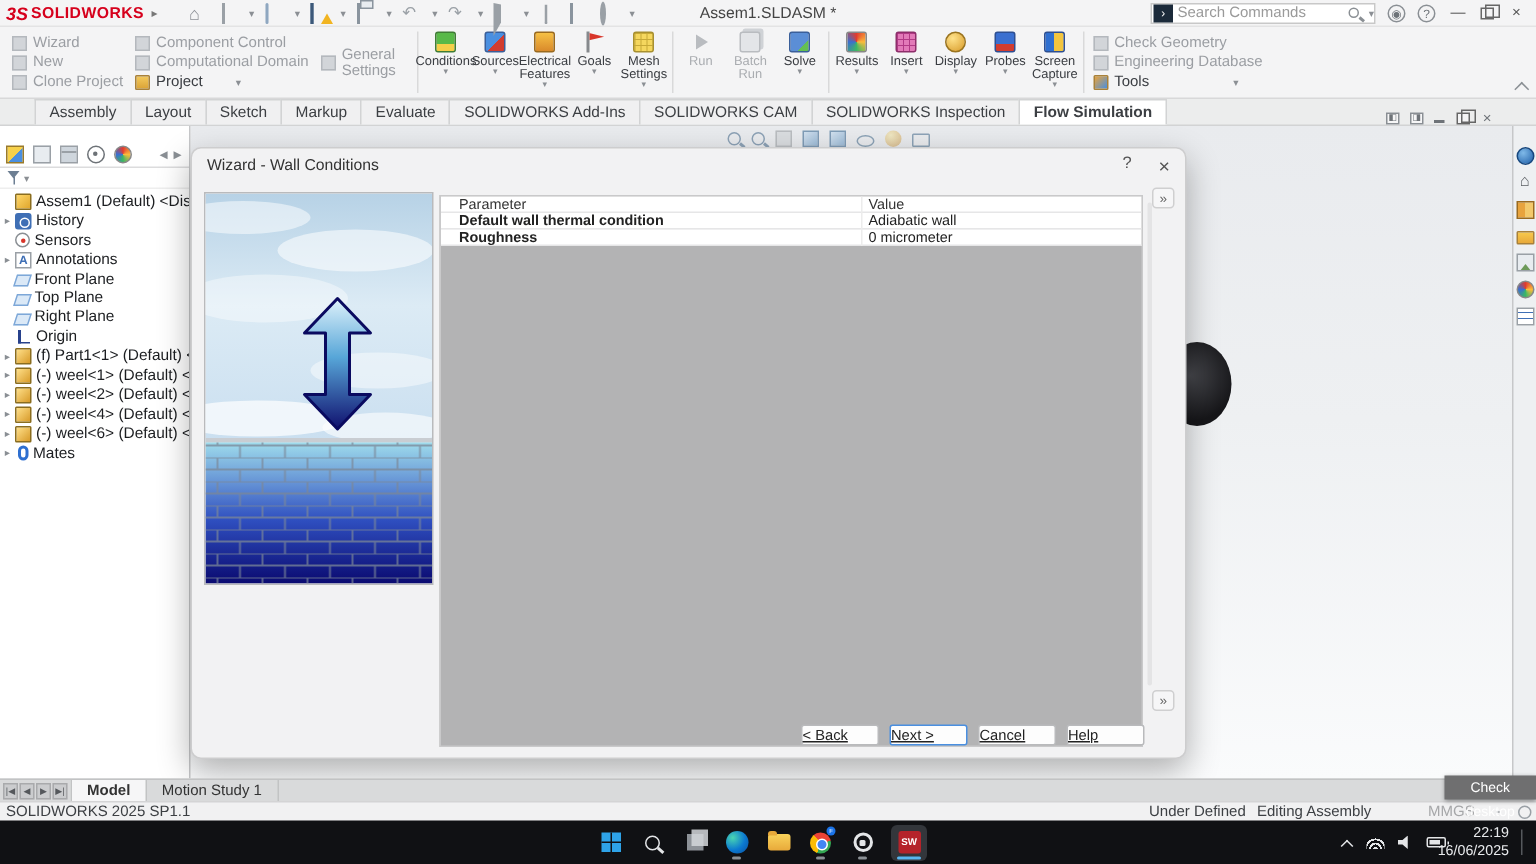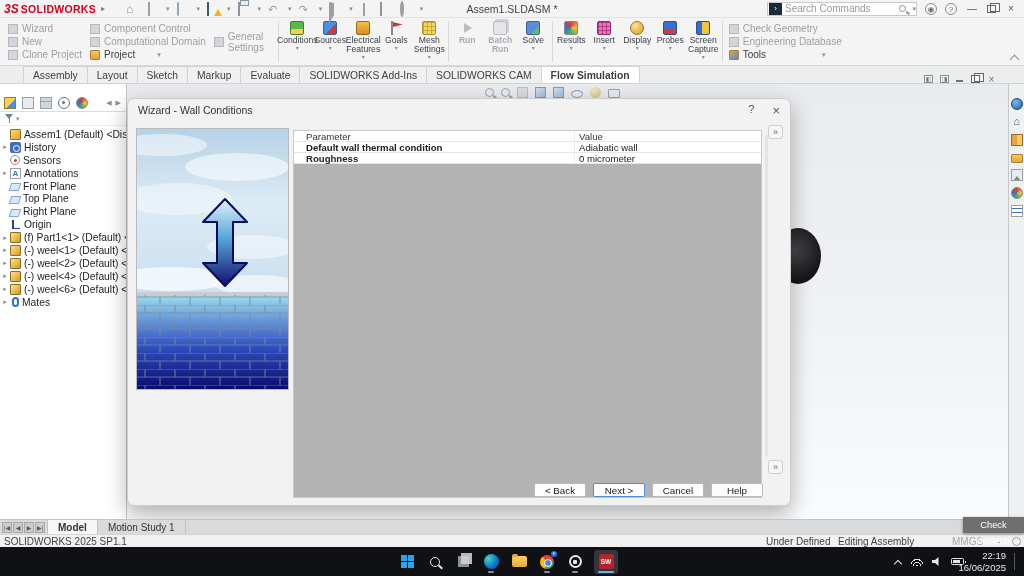--- a/index.html
+++ b/index.html
@@ -48,21 +48,21 @@
   .rib-item { display:flex; align-items:center; gap:4px; white-space:nowrap; font-size:10px; color:#9b9ea3; }
   .rib-item.enabled { color:#3a3d42; }
   .ri { width:10px; height:10px; display:inline-block; flex:0 0 auto; }
   .ri-gray { background:#d2d5d9; border:1px solid #b4b8bd; }
   .ri-folder { background:linear-gradient(#f3c95c,#dba437); border:1px solid #a8813a; border-radius:1px; }
   .rib-2line { width:44px; white-space:normal; line-height:1.1; text-align:left; }
   .rib-sep { width:1px; background:#d9d9da; margin:3px 2px; }
   .bigbtns { display:flex; align-items:stretch; }
   .bigbtn { width:33px; padding-top:3px; display:flex; flex-direction:column; align-items:center; gap:1px; text-align:center; }
   .bigbtn .lbl { font-size:8.6px; line-height:1.05; color:#3a3d42; }
-  .bigbtn.disabled .lbl { color:#a9acb0;font-weight:bold; }
+  .bigbtn.disabled .lbl { color:#a9acb0; }
   .bigbtn .caret { font-size:6px; color:#8b8f94; line-height:5px; }
   .bi { width:14px; height:14px; border-radius:2px; }
   .bi-conditions { background:linear-gradient(180deg,#58b948 60%,#f4cf49 60%); border:1px solid #3f7d35; }
   .bi-sources { background:linear-gradient(135deg,#4a8fe0 55%,#d23c2f 55%); border:1px solid #3a5f9a; }
   .bi-electrical { background:linear-gradient(180deg,#f6c044,#d98a2b); border:1px solid #9a6a1f; }
   .bi-goals { position:relative; background:transparent; }
   .bi-goals::before { content:""; position:absolute; left:2px; top:0; width:1.5px; height:14px; background:#86898d; }
   .bi-goals::after { content:""; position:absolute; left:3.5px; top:1px; width:10px; height:7px; background:#d8352a; clip-path:polygon(0 0,100% 35%,0 70%); }
   .bi-mesh { background:linear-gradient(#c7a937 1px,transparent 1px) 0 0/100% 4px, linear-gradient(90deg,#c7a937 1px,transparent 1px) 0 0/4px 100%, #f5d75e; border:1px solid #a89030; }
   .bi-run { background:transparent; position:relative; }
@@ -156,21 +156,21 @@
   .trh, .trd { display:flex; height:11px; background:#fff; border-bottom:1px solid #e6e6e7; font-size:9.6px; align-items:center; }
   .trh { color:#333; }
   .cell-p { width:281px; padding-left:12px; border-right:1px solid #ececec; overflow:hidden; white-space:nowrap; }
   .cell-v { flex:1; padding-left:4px; position:relative; overflow:hidden; white-space:nowrap; }
   .trd .cell-p { font-weight:bold; }
   .dlg-scroll { position:absolute; right:22px; top:36px; bottom:48px; width:3px; background:#e4e4e5; border-radius:2px; }
   .dlg-chev { position:absolute; right:7px; width:15px; height:14px; background:#f6f6f7; border:1px solid #cfcfd0; border-radius:3px; color:#666; font-size:9px; text-align:center; line-height:13px; }
   .dlg-chev.top { top:26px; }
   .dlg-chev.bottom { top:361px; }
   .dlg-btns { position:absolute; left:0; right:0; top:384px; display:flex; gap:7px; padding-left:406px; }
-  .dbtn { width:52px; height:14px; background:#fdfdfd; border:1px solid #b9babc; border-radius:2px; font-size:9.8px; color:#222; text-align:center; line-height:13px; }
+  .dbtn { width:52px; height:14px; background:#fdfdfd; border:1px solid #b9babc; border-radius:2px; font-size:9.8px; color:#222; line-height:13px;text-decoration:underline; }
   .dbtn.primary { border:1px solid #4a8fe0; }
 
   
   .modelbar { position:absolute; left:0; top:519px; width:1024px; height:15px; background:#d9dadb; display:flex; align-items:center; border-top:1px solid #c2c3c4; z-index:6; }
   .nav-btns { display:flex; gap:1px; padding:0 2px; }
   .nvb { width:10px; height:11px; background:#cbccce; border:1px solid #a9aaac; font-size:6px; color:#55585c; text-align:center; line-height:10px; }
   .mtab { height:15px; display:flex; align-items:center; padding:0 10px; font-size:10px; color:#333; border-right:1px solid #c2c3c4; }
   .mtab.active { background:#f6f6f7; font-weight:bold; border-left:1px solid #c2c3c4; }
   .statusbar { position:absolute; left:0; top:534px; width:1024px; height:13px; background:#f1f1f2; border-top:1px solid #d4d4d5; font-size:10px; color:#3c3f43; z-index:6; }
   .sb-left { position:absolute; left:4px; top:1px; }
@@ -385,20 +385,21 @@
   </div>
 
   <div class="cmdtabs">
     <div class="ctab">Assembly</div>
     <div class="ctab">Layout</div>
     <div class="ctab">Sketch</div>
     <div class="ctab">Markup</div>
     <div class="ctab">Evaluate</div>
     <div class="ctab">SOLIDWORKS Add-Ins</div>
     <div class="ctab">SOLIDWORKS CAM</div>
+    <div class="ctab">SOLIDWORKS Inspection</div>
     <div class="ctab active">Flow Simulation</div>
     <div class="doc-win-controls">
       <span class="dwc">◧</span>
       <span class="dwc">◨</span>
       <span class="dwc dwc-min"></span>
       <span class="win-restore"></span>
       <span class="dwc dwc-close">×</span>
     </div>
   </div>
 

